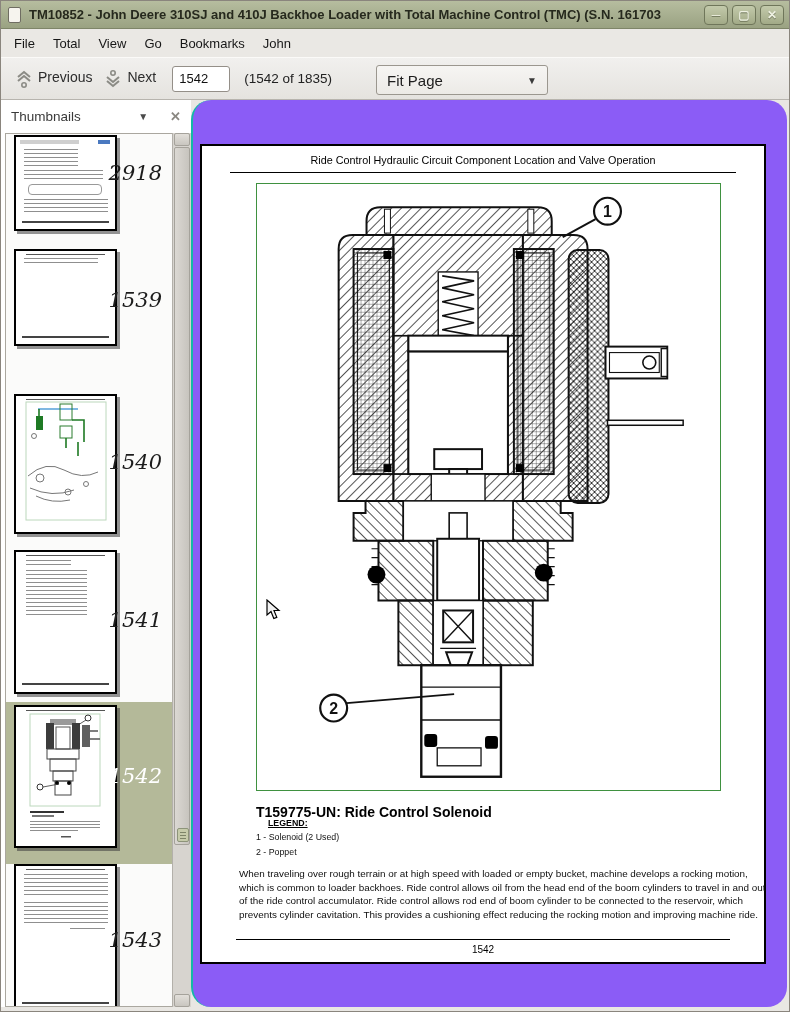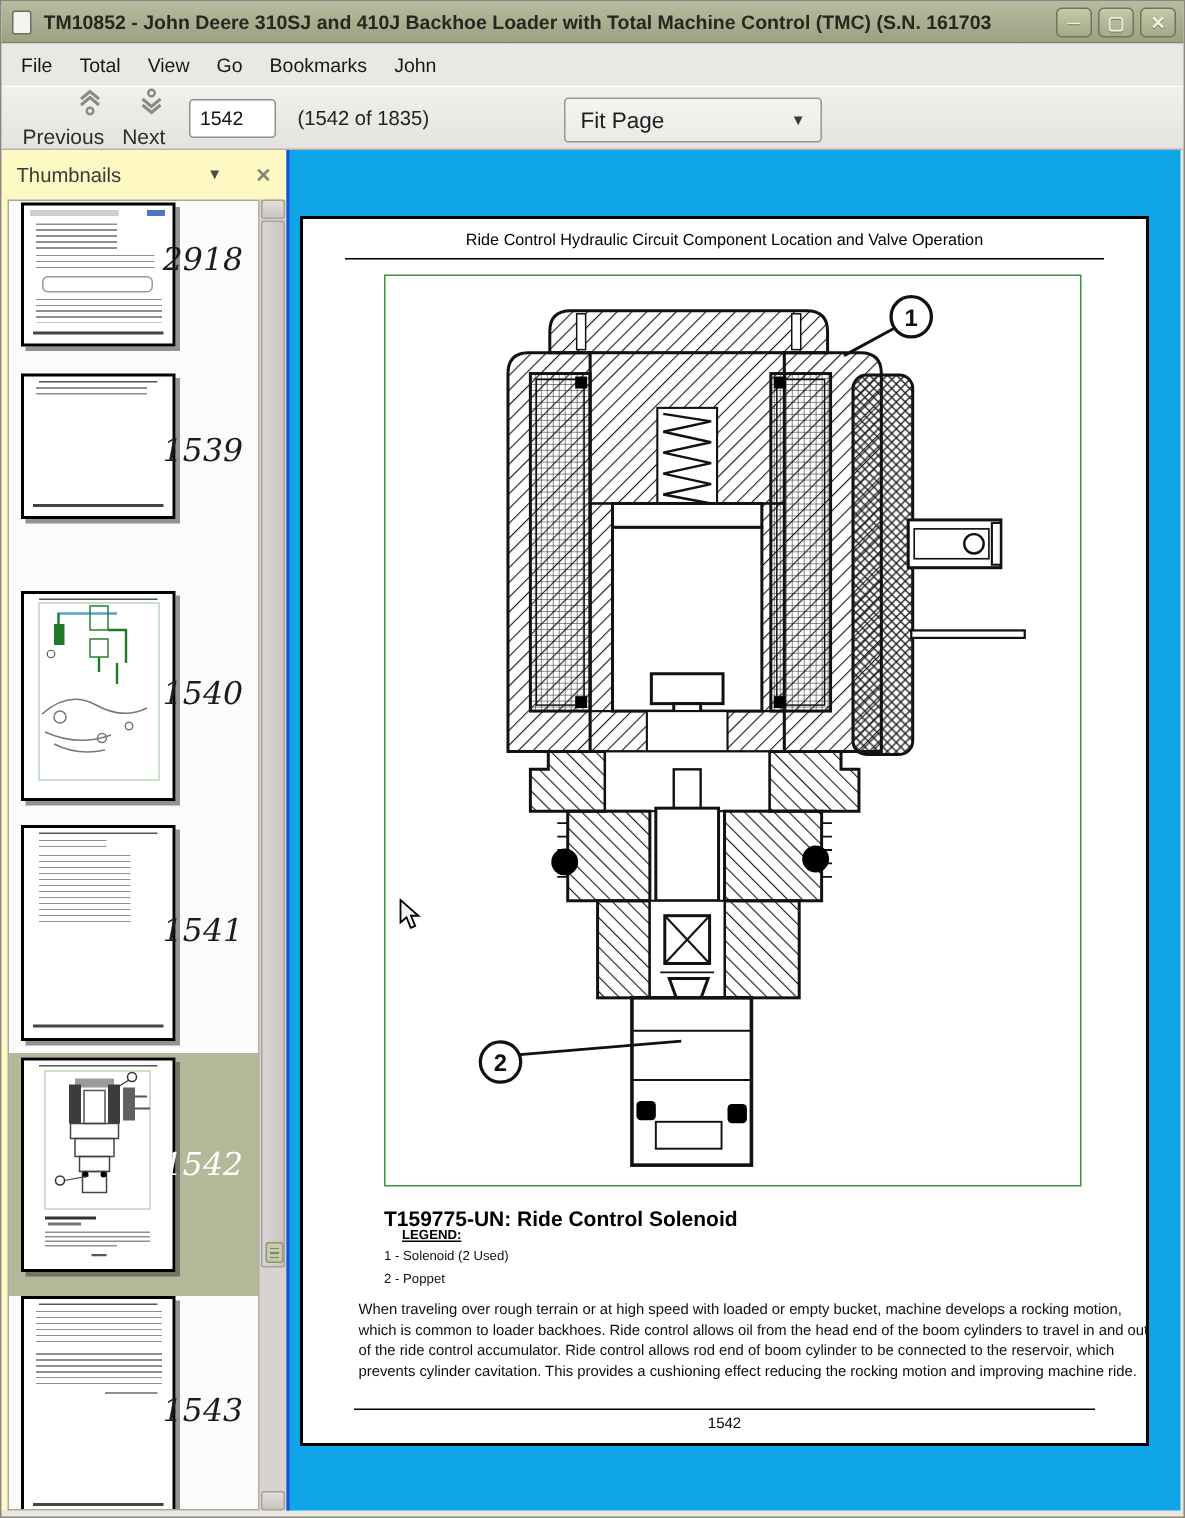--- a/index.html
+++ b/index.html
@@ -25,35 +25,35 @@
   
   .menubar { position:absolute; left:0; top:28px; width:100%; height:28px;
     background:#eae8e4; display:flex; align-items:center; padding-left:4px; }
   .menu-item { font-size:13px; color:#171717; padding:4px 9px; }
 
   
   .toolbar { position:absolute; left:0; top:56px; width:100%; height:43px;
     background:linear-gradient(#f1f0ee,#e5e3df); border-top:1px solid #fbfaf8;
     border-bottom:1px solid #b7b4ae; display:flex; align-items:center; }
   .nav-group { display:flex; align-items:center; }
-  .nav-btn { display:flex; align-items:flex-end; gap:5px; padding:4px 6px;flex-direction:column; }
+  .nav-btn { display:flex; align-items:flex-start; gap:5px; padding:4px 6px; }
   .nav-btn svg { display:block; }
   .nav-label { font-size:14px; color:#2c2c2c; }
   .page-input { width:58px; height:26px; margin-left:10px; border:1px solid #948f88;
     border-radius:3px; font-size:13px; padding-left:6px; color:#111;
     font-family:"Liberation Sans",sans-serif; background:#fff; }
   .page-count { font-size:13.5px; color:#222; margin-left:14px; }
   .zoom-combo { position:absolute; left:375px; top:7px; width:172px; height:30px;
     border:1px solid #9b978f; border-radius:3px; background:linear-gradient(#f6f5f3,#eceae6);
     display:flex; align-items:center; }
   .zoom-label { font-size:15px; color:#1d1d1d; padding-left:10px; flex:1; }
   .combo-arrow { font-size:10px; color:#3a3a3a; padding-right:10px; }
 
   
-  .sidebar { position:absolute; left:0; top:99px; width:190px; bottom:4px; background:#fef9c3; }
+  .sidebar { position:absolute; left:0; top:99px; width:190px; bottom:4px; background:#ffffff; }
   .side-header { position:absolute; left:0; top:0; width:100%; height:33px;
     display:flex; align-items:center; }
   .side-title { font-size:13.5px; color:#3a3a3a; margin-left:10px; flex:1; }
   .side-arrow { font-size:10px; color:#4a4a4a; margin-right:22px; }
   .side-close { font-size:13px; color:#8a8781; margin-right:10px; font-weight:bold; }
   .thumb-list { position:absolute; left:4px; top:33px; width:167px; bottom:0;
     background:#fbfbfa; border:1px solid #aaa79f; border-right:none; overflow:hidden; }
   .thumb-row { position:absolute; left:0; width:100%; }
   .thumb-row.selected { background:#b4b999; }
   .page-thumb { position:absolute; left:8px; background:#fff; border:2px solid #000;
@@ -74,21 +74,21 @@
     background:linear-gradient(#e2dfda,#c9c6c0); border:1px solid #a5a29b; border-radius:2px; }
   .scroll-thumb { position:absolute; left:1px; width:16px; top:14px; height:698px;
     background:linear-gradient(90deg,#dbd8d3,#c7c4be); border:1px solid #a5a29b; border-radius:2px; }
   .scroll-grip { position:absolute; left:2px; bottom:2px; width:12px; height:14px;
     background:#c6cbaa; border:1px solid #8d947a; border-radius:2px; }
   .scroll-grip:before { content:""; position:absolute; left:2px; right:2px; top:3px;
     height:7px; background:repeating-linear-gradient(to bottom,#7d8468 0 1px,transparent 1px 3px); }
 
   
   .main { position:absolute; left:190px; top:99px; right:2px; bottom:4px;
-    background:#0ea5e9; border-left:2px solid #1d4ed8; }
+    background:#8b5cf6; border-left:2px solid #14b8a6;border-radius:20px; }
   .page { position:absolute; left:7px; top:44px; width:566px; height:820px;
     border:2px solid #000; background:#fff; }
   .doc-header { position:absolute; top:8px; width:100%; text-align:center;
     font-size:10.8px; color:#000; }
   .doc-header-rule { position:absolute; top:26px; left:28px; right:28px; height:1px; background:#000; }
   .figure-box { position:absolute; left:54px; top:37px; width:465px; height:608px; border:1px solid #3f9140; }
   .caption-id { position:absolute; left:54px; top:658px; font-size:14px; font-weight:bold; color:#000; }
   .caption-legend { position:absolute; left:66px; top:672px; font-size:8.8px; font-weight:bold;
     text-decoration:underline; color:#000; }
   .legend-item { position:absolute; left:54px; font-size:8.8px; color:#111; }

